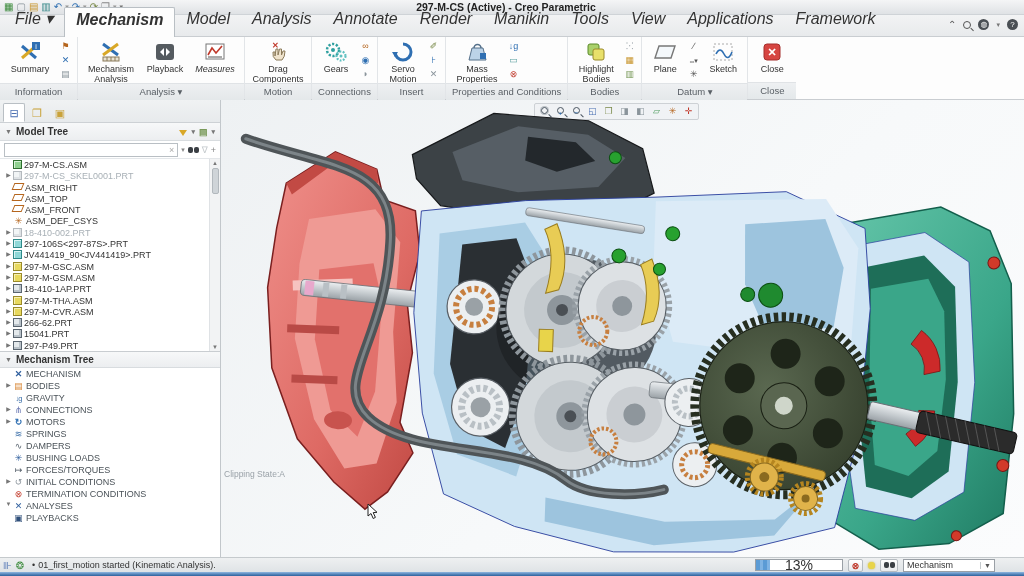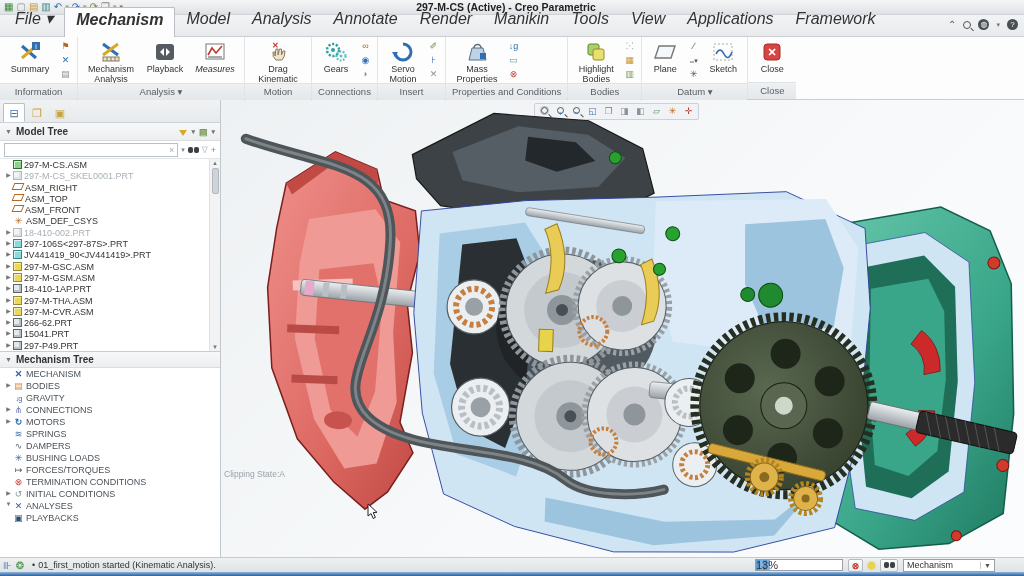--- a/index.html
+++ b/index.html
@@ -115,21 +115,21 @@
   
   .statusbar{height:15px;background:linear-gradient(#eef0f1,#dfe3e6);border-top:1px solid #c5cacd;
     display:flex;align-items:center;font-size:9px;color:#333;padding:0 3px;gap:4px;}
   .sb-ico{font-size:10px;}
   .sb-msg{margin-left:4px;}
   .sb-msg .dot{color:#333;margin-right:3px;}
   .sb-right{margin-left:auto;display:flex;align-items:center;gap:5px;}
   .progress{width:88px;height:12px;border:1px solid #9aa0a6;background:#fff;position:relative;}
   .progress .fill{position:absolute;left:0;top:0;bottom:0;width:14px;
     background:repeating-linear-gradient(90deg,#5b9bd5 0 4px,#7fb3e3 4px 7px);}
-  .progress .ptxt{position:absolute;inset:0;text-align:left;font-size:11px;line-height:11px;color:#333;}
+  .progress .ptxt{position:absolute;inset:0;text-align:center;font-size:14px;line-height:11px;color:#333;}
   .stopbtn{width:15px;height:13px;background:linear-gradient(#fff,#e8eaec);border:1px solid #b5bbc0;border-radius:2px;
     color:#c0392b;font-size:9px;line-height:12px;text-align:center;font-weight:bold;}
   .yellowdot{width:7px;height:7px;border-radius:50%;background:#e8d44a;box-shadow:0 0 2px #c9b52a;}
   .binocbtn{width:18px;height:13px;background:linear-gradient(#fff,#e8eaec);border:1px solid #b5bbc0;border-radius:2px;
     display:flex;align-items:center;justify-content:center;}
   .combo{width:92px;height:13px;background:#fff;border:1px solid #9aa0a6;display:flex;align-items:center;
     font-size:9px;color:#333;padding:0 3px;margin-right:26px;}
   .combo .carrow{margin-left:auto;border-left:1px solid #c5cacd;padding-left:3px;font-size:7px;color:#555;}
   .bluebar{height:6px;background:linear-gradient(#8fb6e0,#3a6ea8 55%,#1d4f86);}
 
@@ -257,21 +257,21 @@
   <div class="rgroup">
     <div class="rbuttons">
       <div class="rbtn" style="width:58px;">
         <span class="ric">
           <svg width="24" height="24">
               <path d="M10 20 q-4 -3 -3 -8 l2 0 l0 4 l1 -7 l2 0 l0 6 l1.5 -6 l2 0 l0 6 l1.5 -4 l2 0 q0 6 -3 9 z" fill="#efe3cd" stroke="#8a7a5a"></path>
               <text x="6" y="8" font-size="8" fill="#c0392b" font-weight="bold">✕</text>
             </svg>
         </span>
         <span class="rlbl">Drag
-Kinematic</span>
+Components</span>
       </div>
     </div>
     <div class="rlabel">Motion</div>
   </div>
 
   <div class="rgroup">
     <div class="rbuttons">
       <div class="rbtn" style="width:40px;">
         <span class="ric">
           <svg width="24" height="24">
@@ -603,29 +603,29 @@
             <span class="tlbl">BUSHING LOADS</span>
           </div>
 
           <div class="trow">
             <span class="arrow"></span>
             <span class="ti ti-forces"></span>
             <span class="tlbl">FORCES/TORQUES</span>
           </div>
 
           <div class="trow">
+            <span class="arrow">▶</span>
+            <span class="ti ti-initcond"></span>
+            <span class="tlbl">INITIAL CONDITIONS</span>
+          </div>
+
+          <div class="trow">
             <span class="arrow"></span>
             <span class="ti ti-termcond"></span>
             <span class="tlbl">TERMINATION CONDITIONS</span>
-          </div>
-
-          <div class="trow">
-            <span class="arrow">▶</span>
-            <span class="ti ti-initcond"></span>
-            <span class="tlbl">INITIAL CONDITIONS</span>
           </div>
 
           <div class="trow">
             <span class="arrow">▼</span>
             <span class="ti ti-analyses"></span>
             <span class="tlbl">ANALYSES</span>
           </div>
 
 
 

